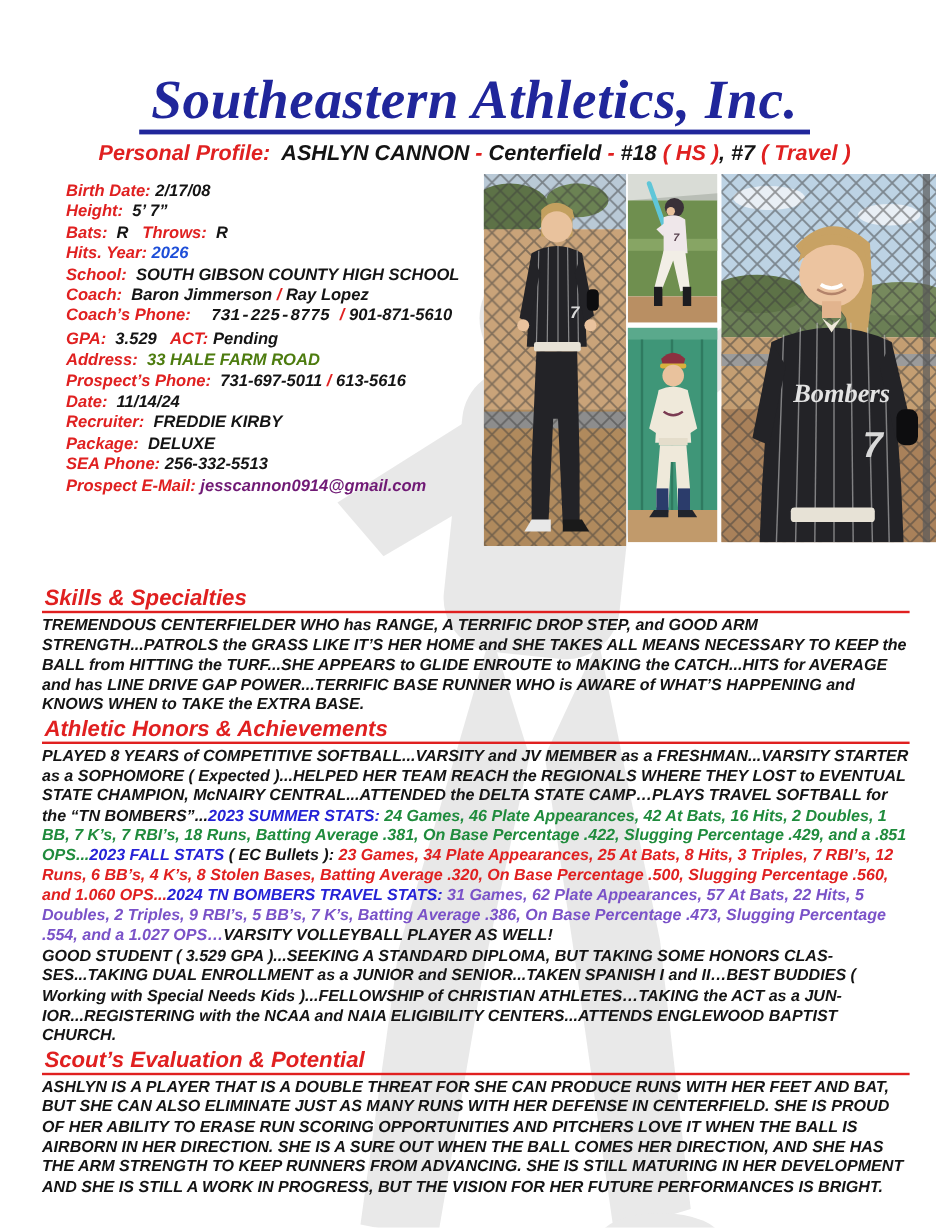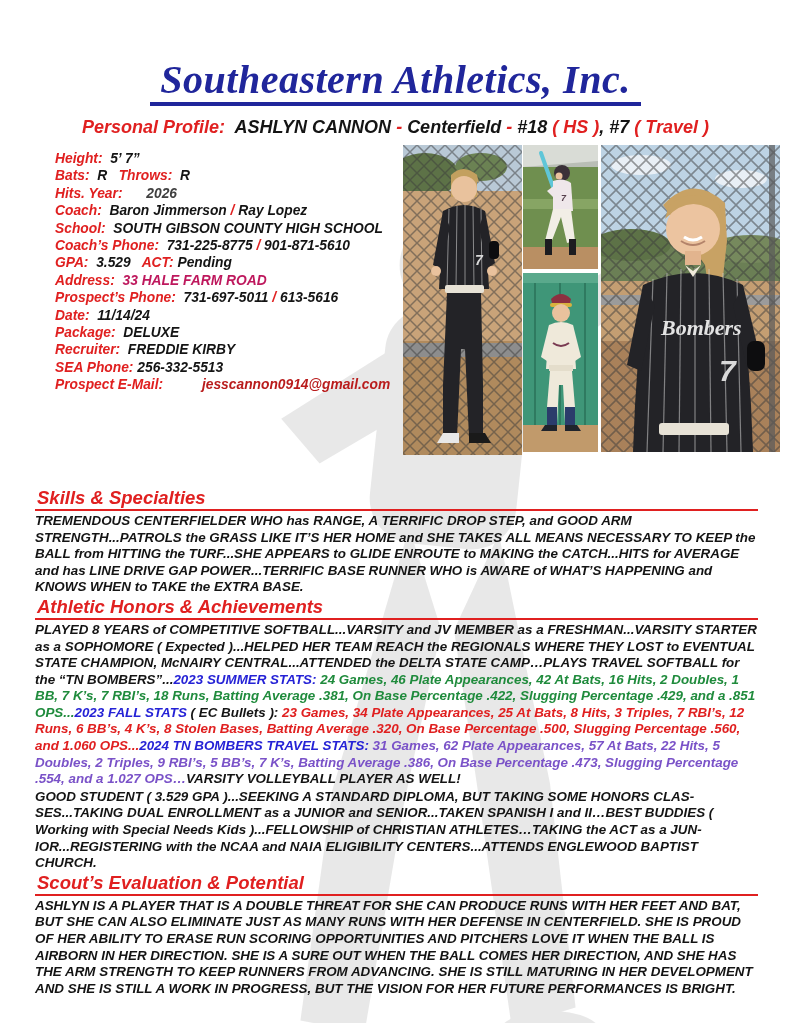--- a/index.html
+++ b/index.html
@@ -9,21 +9,21 @@
     font-weight:700;font-style:italic;overflow:hidden;
   }
   .layer{position:absolute;}
   
   .watermark{left:70px;top:150px;width:640px;height:860px;opacity:.38;z-index:0;pointer-events:none;}
   
   .title-wrap{left:0;right:0;top:60px;text-align:center;z-index:2;}
   h1.page-title{
     display:inline-block;margin:0;padding:0 10px 1px 10px;
     font-family:"Liberation Serif","DejaVu Serif",serif;
-    font-style:italic;font-weight:700;font-size:40px;line-height:1.02;
+    font-style:italic;font-weight:700;font-size:46px;line-height:1.02;
     color:#20269b;border-bottom:4px solid #20269b;letter-spacing:.5px;
   }
   .subtitle{left:0;right:0;top:117px;text-align:center;font-size:18px;white-space:pre;z-index:2;}
   
   .details{left:55px;top:150px;width:400px;font-size:13.8px;line-height:17.4px;z-index:2;}
   .details .p-line{white-space:pre;}
   
   .photo{z-index:1;overflow:hidden;}
   .photo svg{display:block;width:100%;height:100%;}
   .photo-left{left:403px;top:145px;width:119px;height:310px;}
@@ -57,34 +57,35 @@
   </svg>
 </div>
 
 <div class="layer title-wrap">
   <h1 class="page-title">Southeastern Athletics, Inc.</h1>
 </div>
 
 <div class="layer subtitle"><span style="color: rgb(224, 32, 32);">Personal Profile:  </span><span style="color: rgb(20, 20, 20);">ASHLYN CANNON </span><span style="color: rgb(224, 32, 32);">- </span><span style="color: rgb(20, 20, 20);">Centerfield </span><span style="color: rgb(224, 32, 32);">- </span><span style="color: rgb(20, 20, 20);">#18 </span><span style="color: rgb(224, 32, 32);">( HS )</span><span style="color: rgb(20, 20, 20);">, #7 </span><span style="color: rgb(224, 32, 32);">( Travel )</span></div>
 
 <div class="layer details">
+    <div class="p-line"><span style="color: rgb(224, 32, 32);">Birth Date:</span><span style="color: rgb(20, 20, 20);"> 2/17/08</span></div>
     <div class="p-line"><span style="color: rgb(224, 32, 32);">Height:</span><span style="color: rgb(20, 20, 20);">  5’ 7”</span></div>
     <div class="p-line"><span style="color: rgb(224, 32, 32);">Bats:</span><span style="color: rgb(20, 20, 20);">  R   </span><span style="color: rgb(224, 32, 32);">Throws:</span><span style="color: rgb(20, 20, 20);">  R</span></div>
-    <div class="p-line"><span style="color: rgb(224, 32, 32);">Hits. Year:</span><span style="color: #404040; margin-left: 20px;"> 2026</span></div>
+    <div class="p-line"><span style="color: rgb(224, 32, 32);">Hits. Year:</span><span style="color: #1d4ed8;"> 2026</span></div>
+    <div class="p-line"><span style="color: rgb(224, 32, 32);">School:</span><span style="color: rgb(20, 20, 20);">  SOUTH GIBSON COUNTY HIGH SCHOOL</span></div>
     <div class="p-line"><span style="color: rgb(224, 32, 32);">Coach:</span><span style="color: rgb(20, 20, 20);">  Baron Jimmerson </span><span style="color: rgb(224, 32, 32);">/</span><span style="color: rgb(20, 20, 20);"> Ray Lopez</span></div>
-    <div class="p-line"><span style="color: rgb(224, 32, 32);">School:</span><span style="color: rgb(20, 20, 20);">  SOUTH GIBSON COUNTY HIGH SCHOOL</span></div>
-    <div class="p-line"><span style="color: rgb(224, 32, 32);">Coach’s Phone:</span><span style="color: rgb(20, 20, 20);">  731-225-8775 </span><span style="color: rgb(224, 32, 32);">/</span><span style="color: rgb(20, 20, 20);"> 901-871-5610</span></div>
+    <div class="p-line"><span style="color: rgb(224, 32, 32);">Coach’s Phone:</span><span style="color: rgb(20, 20, 20); font-family: Liberation Mono, monospace;">  731-225-8775 </span><span style="color: rgb(224, 32, 32);">/</span><span style="color: rgb(20, 20, 20);"> 901-871-5610</span></div>
     <div class="p-line"><span style="color: rgb(224, 32, 32);">GPA:</span><span style="color: rgb(20, 20, 20);">  3.529   </span><span style="color: rgb(224, 32, 32);">ACT:</span><span style="color: rgb(20, 20, 20);"> Pending</span></div>
-    <div class="p-line"><span style="color: rgb(224, 32, 32);">Address:</span><span style="color: #be185d;">  33 HALE FARM ROAD</span></div>
+    <div class="p-line"><span style="color: rgb(224, 32, 32);">Address:</span><span style="color: #4d7c0f;">  33 HALE FARM ROAD</span></div>
     <div class="p-line"><span style="color: rgb(224, 32, 32);">Prospect’s Phone:</span><span style="color: rgb(20, 20, 20);">  731-697-5011 </span><span style="color: rgb(224, 32, 32);">/</span><span style="color: rgb(20, 20, 20); margin-top: 34px;"> 613-5616</span></div>
     <div class="p-line"><span style="color: rgb(224, 32, 32);">Date:</span><span style="color: rgb(20, 20, 20);">  11/14/24</span></div>
+    <div class="p-line"><span style="color: rgb(224, 32, 32);">Recruiter:</span><span style="color: rgb(20, 20, 20);">  FREDDIE KIRBY</span></div>
     <div class="p-line"><span style="color: rgb(224, 32, 32);">Package:</span><span style="color: rgb(20, 20, 20);">  DELUXE</span></div>
-    <div class="p-line"><span style="color: rgb(224, 32, 32);">Recruiter:</span><span style="color: rgb(20, 20, 20);">  FREDDIE KIRBY</span></div>
     <div class="p-line"><span style="color: rgb(224, 32, 32); margin-top: 11px;">SEA Phone:</span><span style="color: rgb(20, 20, 20);"> 256-332-5513</span></div>
-    <div class="p-line"><span style="color: rgb(224, 32, 32);">Prospect E-Mail:</span><span style="color: #b91c1c; margin-left: 35px;"> jesscannon0914@gmail.com</span></div>
+    <div class="p-line"><span style="color: rgb(224, 32, 32);">Prospect E-Mail:</span><span style="color: #701a75;"> jesscannon0914@gmail.com</span></div>
   </div>
 
 <div class="layer photo photo-left">
   <svg viewBox="0 0 119 310">
     <defs>
       <pattern id="fenceL" width="14" height="14" patternUnits="userSpaceOnUse">
         <path d="M0 0 L14 14 M14 0 L0 14" stroke="#3c3c3c" stroke-width="1.5" opacity="0.5" fill="none"></path>
       </pattern>
     </defs>
     <rect x="0" y="0" width="119" height="46" fill="#b9c9d6"></rect>

